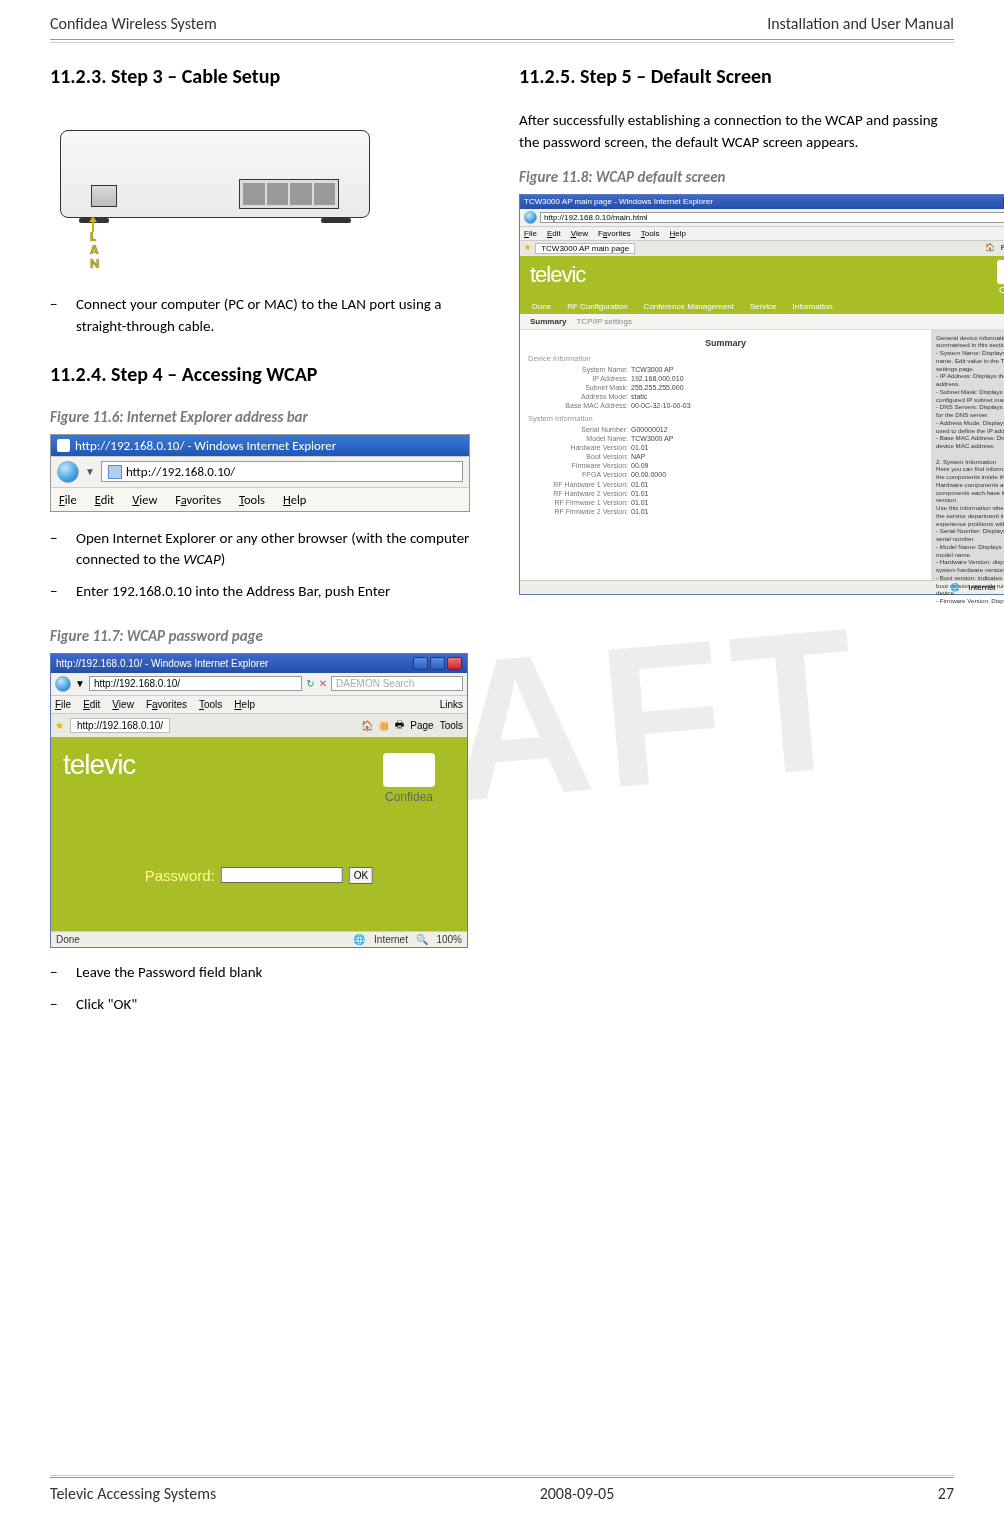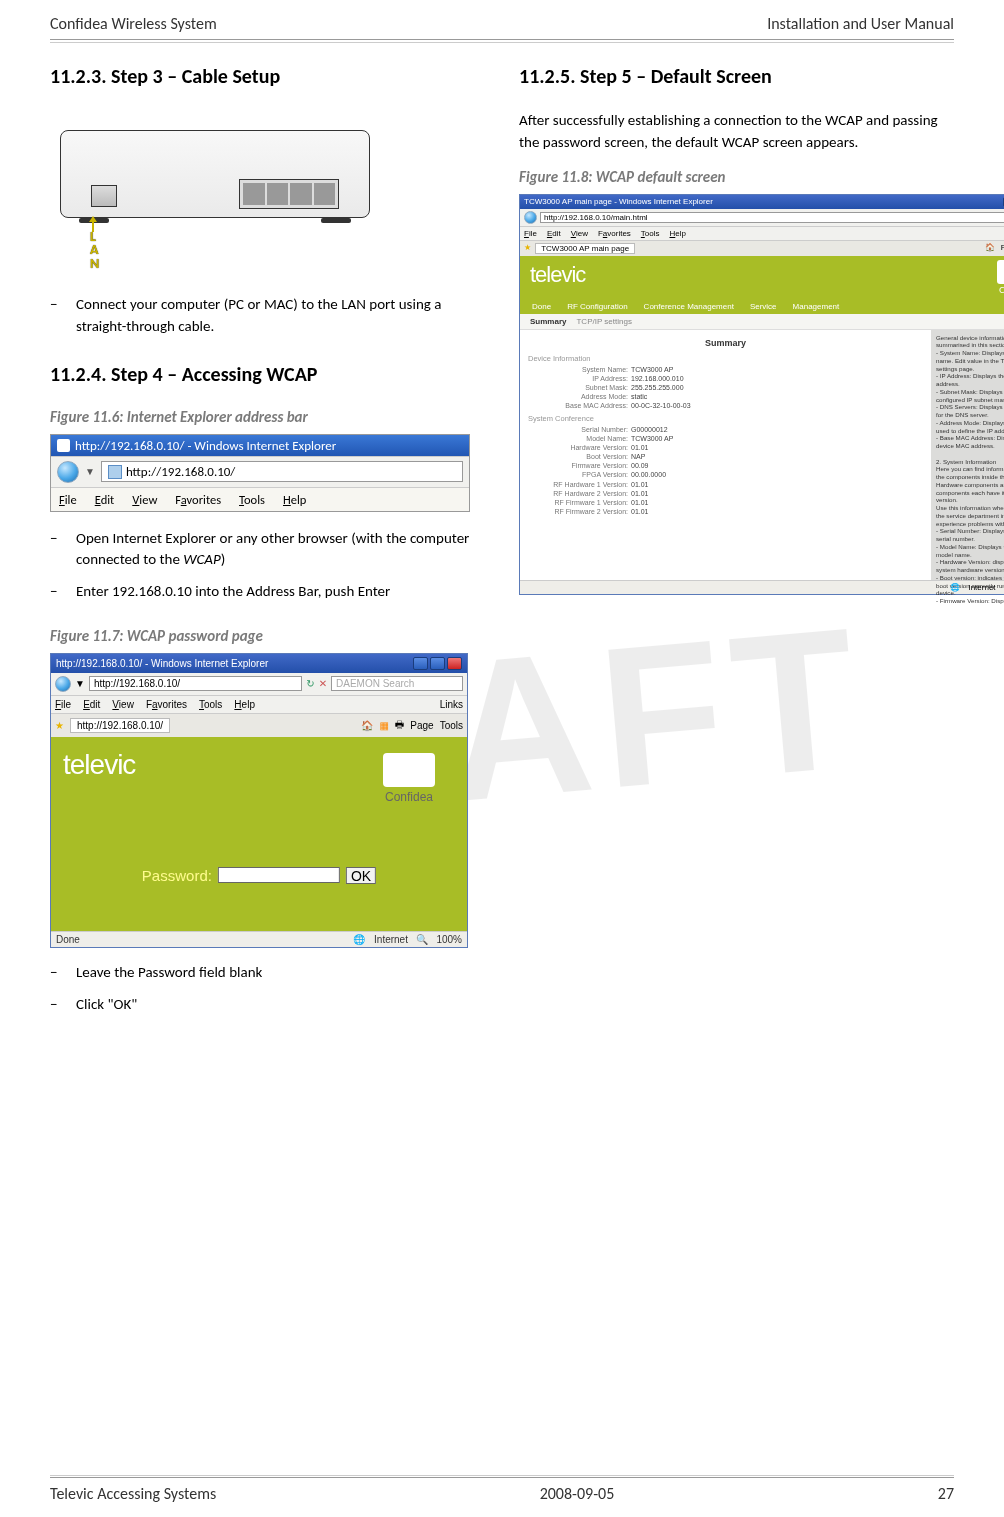--- a/index.html
+++ b/index.html
@@ -284,21 +284,21 @@
       position:absolute; left:50%; top:130px;
       transform:translateX(-50%);
       display:flex; align-items:center; gap:6px;
     }
     .pwd-row .lbl { color:#fffc8e; font-size:15px;}
     .pwd-row input {
       width:122px; height:16px; border:1px solid #666; background:#fff;
       font-size:10px; padding:0 2px;
     }
     .pwd-row .ok-btn {
-      height:17px; font-size:14px; padding:0 4px;
+      height:17px; font-size:10px; padding:0 4px;
       border:1px solid #666; background:#f3f3f3;
     }
     .fig-pwd .statusbar {
       background:#efeee9; border-top:1px solid #ccc;
       display:flex; justify-content:space-between;
       padding:2px 5px; font-size:10px; color:#333;
     }
     .statusbar .right { display:flex; gap:8px;}
 
     
@@ -556,21 +556,21 @@
         <div class="televic-logo2">televic</div>
         <div class="confidea-sm">
           <div class="dev"></div>
           <div class="txt">Confidea</div>
         </div>
         <div class="navtabs">
           <span>Done</span>
           <span>RF Configuration</span>
           <span>Conference Management</span>
           <span>Service</span>
-          <span>Management</span>
+          <span>Information</span>
         </div>
       </div>
       <div class="subnav">
         <span class="active">Summary</span>
         <span>TCP/IP settings</span>
       </div>
       <div class="main-area">
         <div class="center-col">
           <div class="summary-title">Summary</div>
           <div class="section-lbl">Device Information</div>
@@ -589,21 +589,21 @@
               </div>
               <div class="kv">
                 <span class="k">Address Mode:</span>
                 <span class="v">static</span>
               </div>
               <div class="kv">
                 <span class="k">Base MAC Address:</span>
                 <span class="v">00-0C-32-10-00-03</span>
               </div>
             </div>
-          <div class="section-lbl">System Conference</div>
+          <div class="section-lbl">System Information</div>
           <div id="system-kv">
               <div class="kv">
                 <span class="k">Serial Number:</span>
                 <span class="v">G00000012</span>
               </div>
               <div class="kv">
                 <span class="k">Model Name:</span>
                 <span class="v">TCW3000 AP</span>
               </div>
               <div class="kv">

